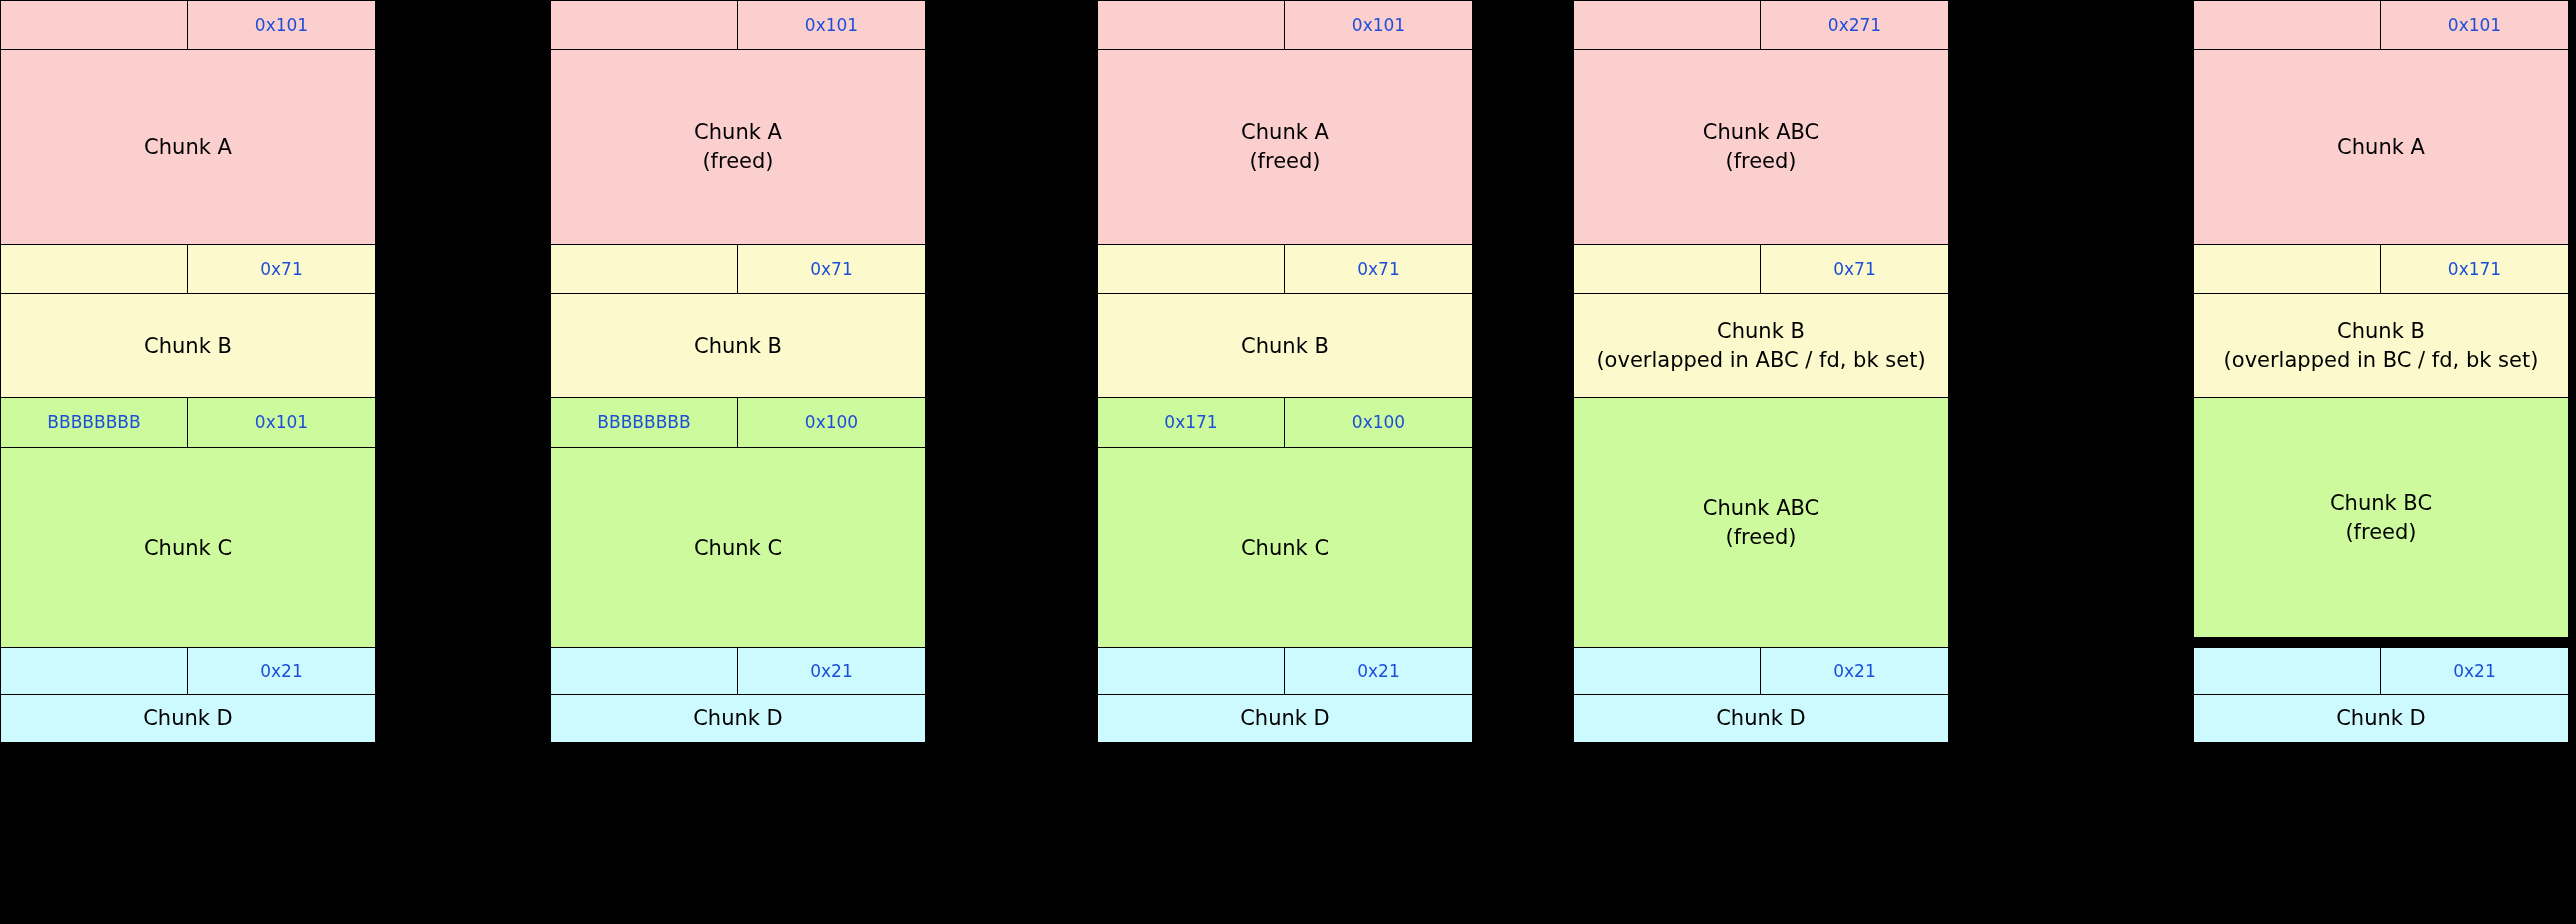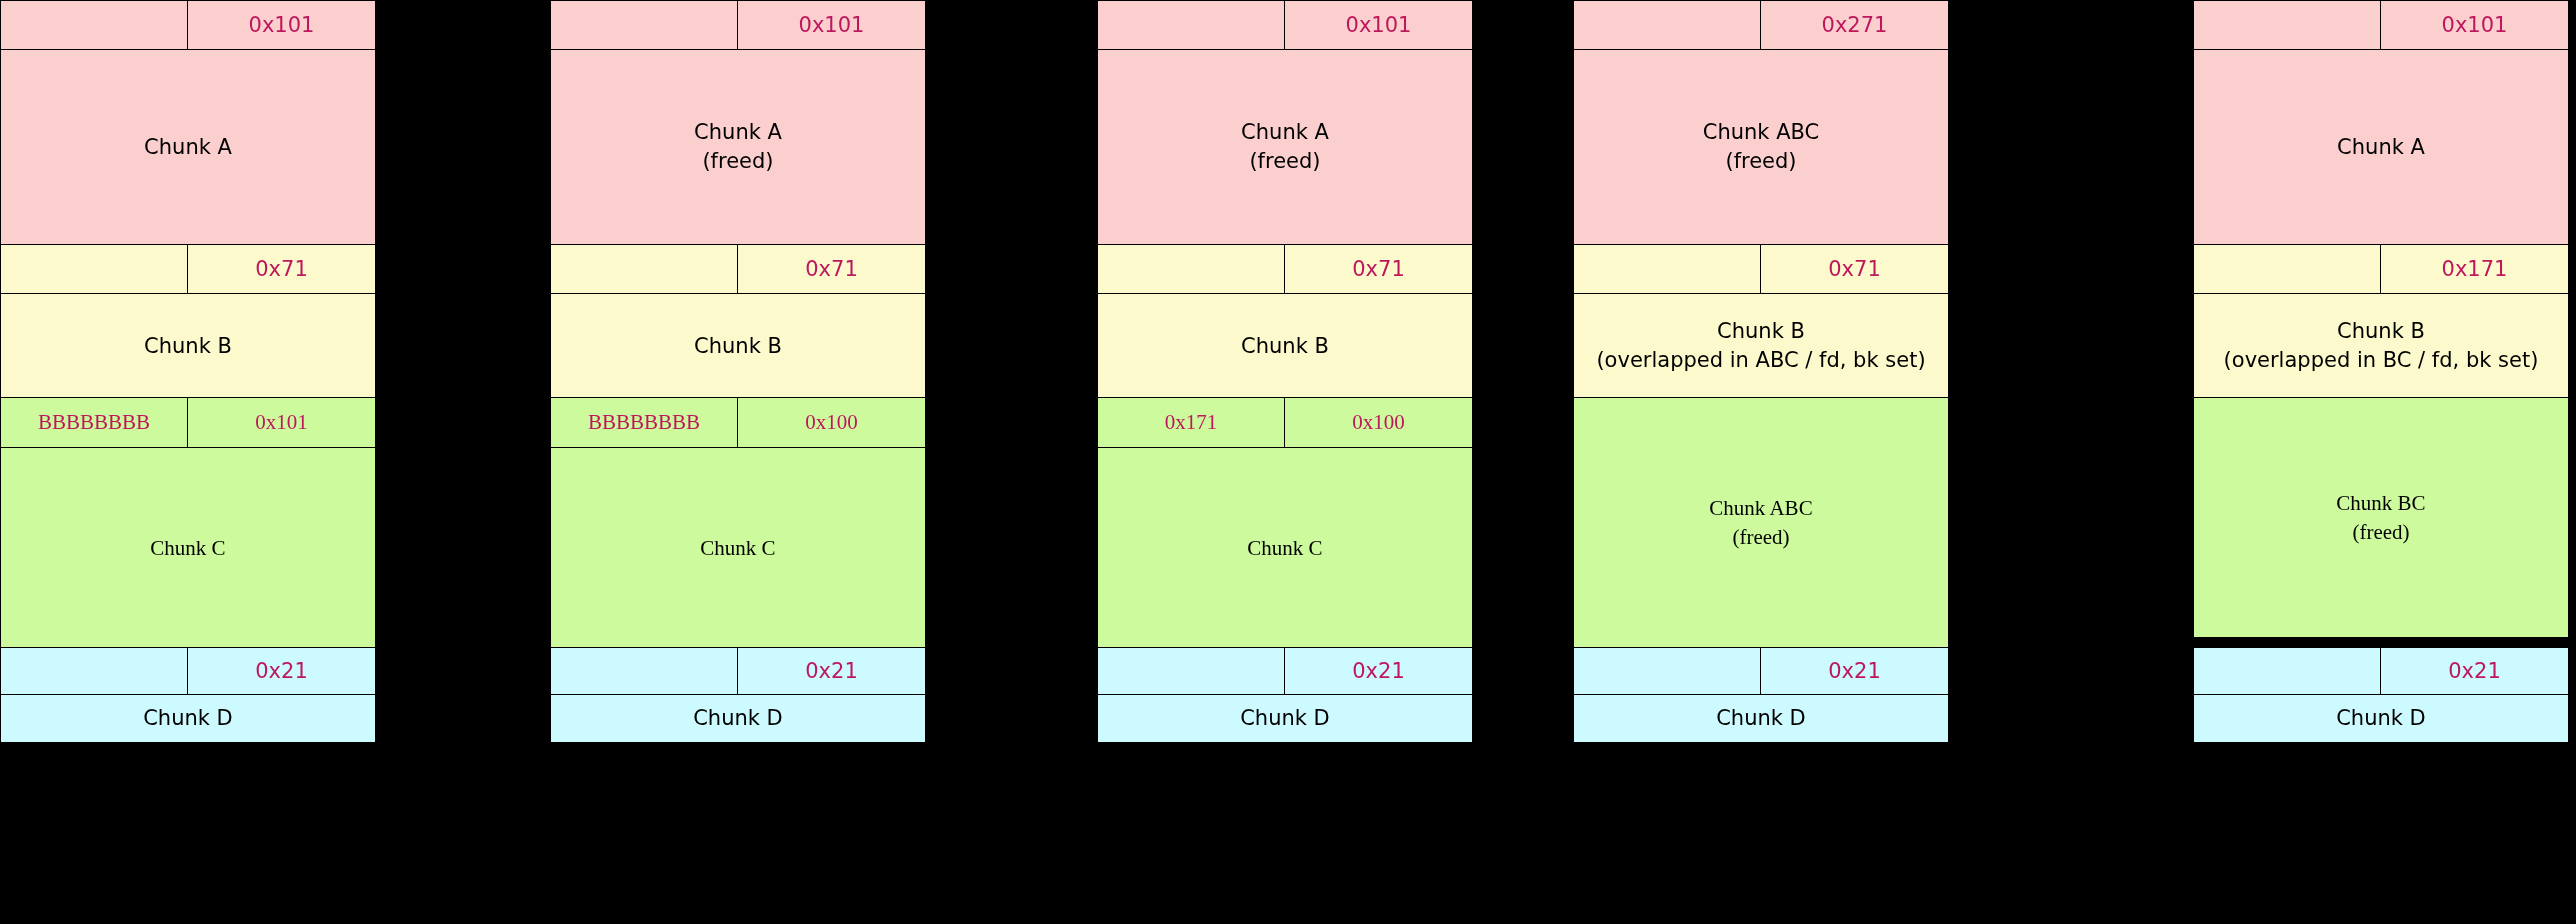--- a/index.html
+++ b/index.html
@@ -50,41 +50,41 @@
   .row.split {
     padding: 0;
   }
   .half {
     flex: 1 1 50%;
     height: 100%;
     box-sizing: border-box;
     display: flex;
     align-items: center;
     justify-content: center;
-    font-size: 21px;
-    color: #be185d;
+    font-size: 17px;
+    color: #1d4ed8;
     line-height: 1.1;
     white-space: nowrap;
   }
   .half.left-cell {
     border-right: 1.6px solid #000000;
   }
 
   .body-label {
     font-size: 21px;
     color: #000000;
     line-height: 1.38;
     white-space: pre-line;
     padding: 0 4.9px;
   }
 
   
   .c-pink   { background: #fccfcf; }
   .c-yellow { background: #fcfacd; }
-  .c-green  { background: #ccfa9c; font-family: Liberation Serif, serif; }
+  .c-green  { background: #ccfa9c; }
   .c-cyan   { background: #ccfaff; }
 </style>
 </head>
 <body>
 
 <div id="diagram">
     <div class="column" style="left: 0px; width: 376px;">
       <div class="row c-pink split" style="top: 0px; height: 51px; width: 376px;">
         <div class="half left-cell"></div>
         <div class="half right-cell">0x101</div>

